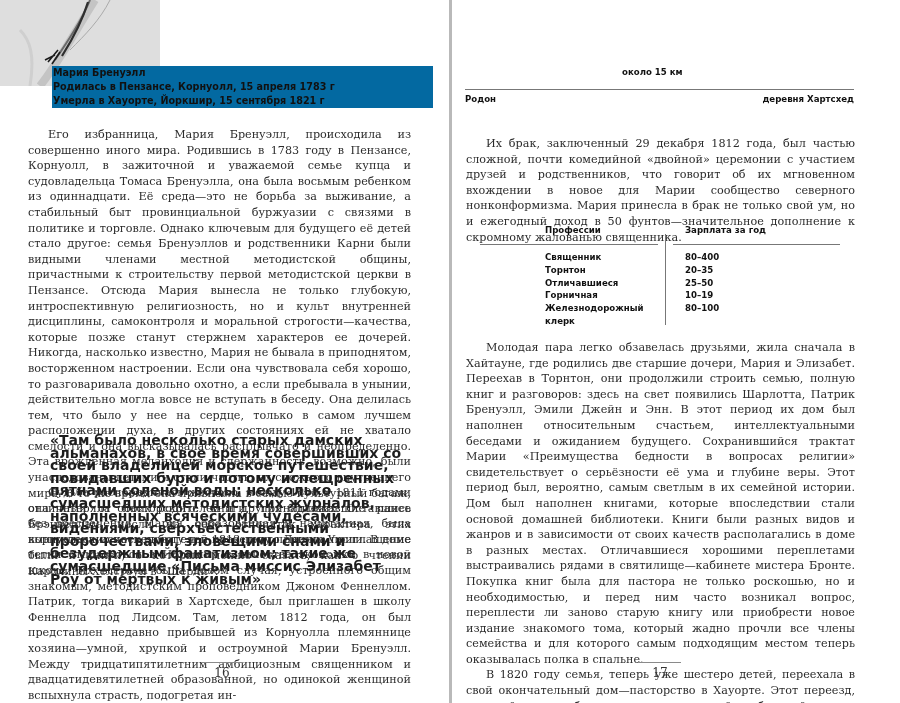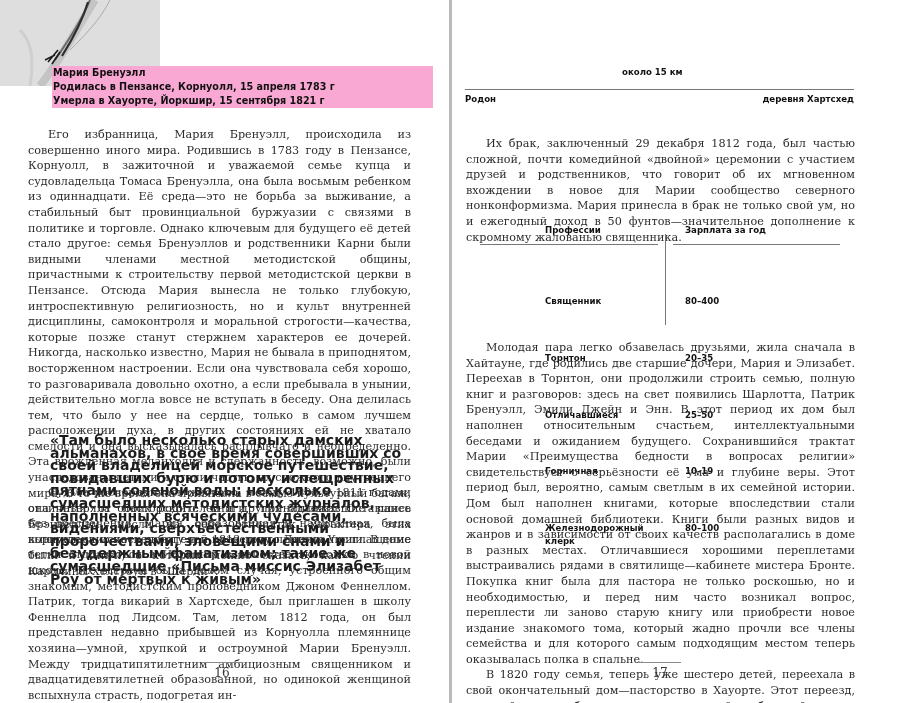--- a/index.html
+++ b/index.html
@@ -15,21 +15,21 @@
   .portrait {
     position: absolute; left: 0; top: 0; width: 160px; height: 86px;
     background: linear-gradient(160deg, #e8e8e8 0%, #d9d9d9 50%, #cfcfcf 100%);
     overflow: hidden;
   }
   .portrait svg { position: absolute; left: 0; top: 0; }
 
   .caption {
     position: absolute; left: 52px; top: 66px; width: 380px;
     font-family: "DejaVu Sans", sans-serif; font-weight: bold; font-size: 9.6px; line-height: 14px; color: #111;
-    background: #f9a8d4; padding-left: 1px;
+    background: #0369a1; padding-left: 1px;
   }
 
   .body-text {
     font-family: "DejaVu Serif", serif; font-size: 11.2px; line-height: 15.6px;
     color: #2b2b2b; text-align: justify; margin: 0;
   }
   .body-text p { margin: 0; text-indent: 20px; }
   .body-text p.noindent { text-indent: 0; }
 
   .left-body { position: absolute; left: 28px; top: 127px; width: 383px; }
@@ -59,21 +59,21 @@
 
   .right-p2 { position: absolute; left: 14px; top: 136px; width: 389px; }
 
   .salary-table { position: absolute; left: 28px; top: 220px; width: 360px; font-family: "DejaVu Sans", sans-serif; font-size: 8.6px; font-weight: bold; color: #111; }
   .st-head-l { position: absolute; left: 65px; top: 5px; }
   .st-head-r { position: absolute; left: 205px; top: 5px; }
   .st-rule-l { position: absolute; left: 0; top: 24px; width: 178px; height: 1px; background: #777; }
   .st-rule-r { position: absolute; left: 193px; top: 24px; width: 167px; height: 1px; background: #777; }
   .st-vline { position: absolute; left: 185px; top: 14px; width: 1px; height: 91px; background: #777; }
   .st-rows { position: absolute; left: 0; top: 31px; width: 360px; }
-  .st-row { position: relative; height: 12.8px; margin-top: 44px; }
+  .st-row { position: relative; height: 12.8px; }
   .st-row.tall { height: 25px; }
   .st-prof { position: absolute; left: 65px; top: 0; width: 110px; line-height: 12.6px; }
   .st-sal { position: absolute; left: 205px; top: 0; line-height: 12.6px; }
 
   .right-p3 { position: absolute; left: 14px; top: 340px; width: 389px; }
 </style>
 </head>
 <body>
 
 <div class="page page-left">

